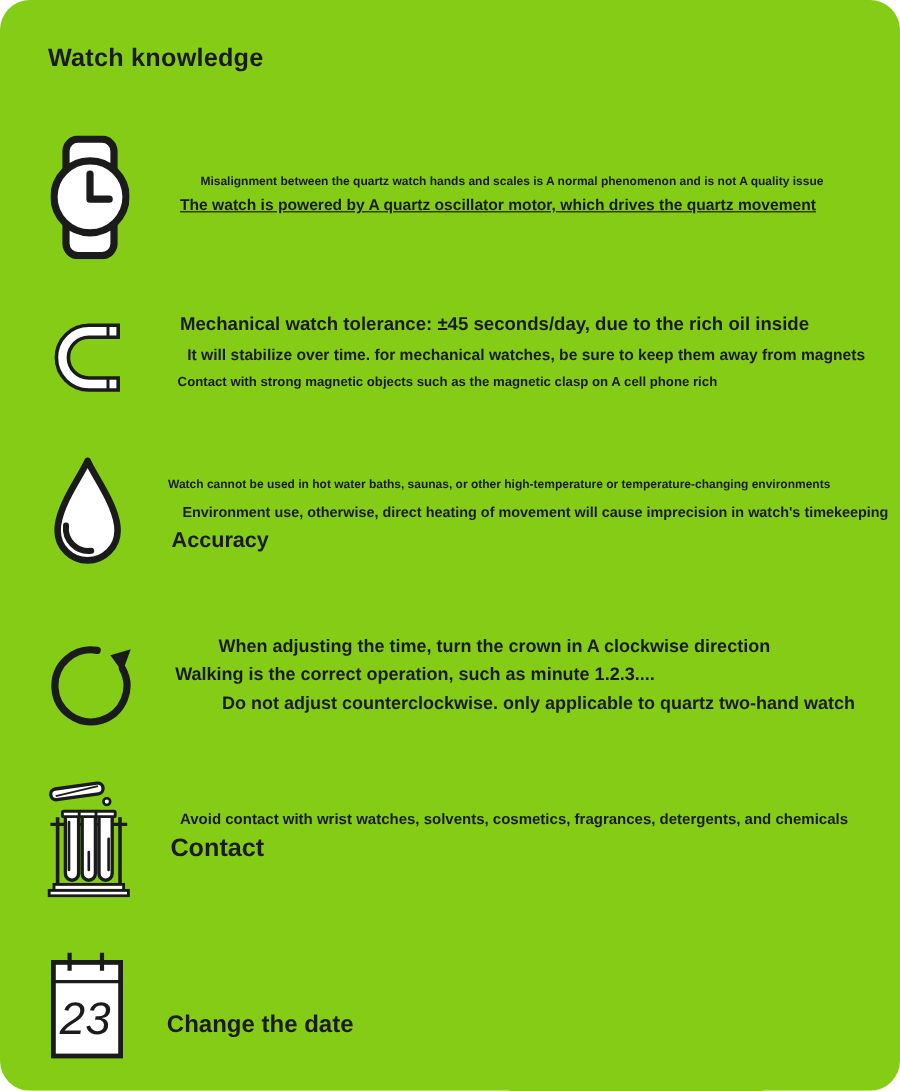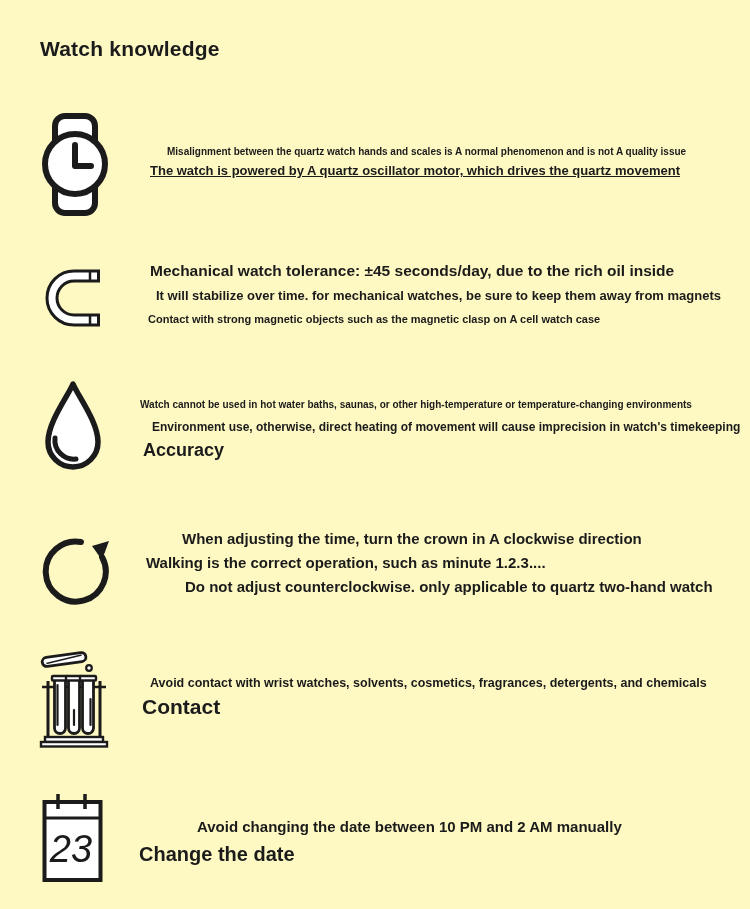--- a/index.html
+++ b/index.html
@@ -1,18 +1,18 @@
 <!DOCTYPE html>
 <html><head>
 <meta charset="utf-8">
 <style>
   html,body{margin:0;padding:0;background:#ffffff;}
   .page{
-    position:relative;width:750px;height:909px;background:#fef9c3;overflow:hidden;
-    font-family:"Liberation Sans", sans-serif;font-weight:bold;color:#1b1b1b;
+    position:relative;width:750px;height:909px;background:#84cc16;overflow:hidden;
+    font-family:"Liberation Sans", sans-serif;font-weight:bold;color:#1b1b1b;border-radius:25px;
   }
   .txt{position:absolute;white-space:nowrap;line-height:1.2;}
   .icon-box{position:absolute;}
   .icon-box svg{display:block;}
 
   .title{left:40px;top:36px;font-size:21px;letter-spacing:.2px;}
 
   .s1-icon{left:42px;top:113px;}
   .s1-l1{left:167px;top:146px;font-size:10px;}
   .s1-l2{left:150px;top:163px;font-size:13px;text-decoration:underline;}
@@ -59,21 +59,21 @@
 
   <div class="icon-box s2-icon">
     <svg width="70" height="62" viewBox="0 0 70 62" fill="none">
       <path d="M58 9 H32 A22 22 0 0 0 32 53 H58" stroke="#1b1b1b" stroke-width="13"></path>
       <path d="M55 9 H32 A22 22 0 0 0 32 53 H55" stroke="#fff" stroke-width="7"></path>
       <path d="M48 3.5 V14.5 M48 47.5 V58.5" stroke="#1b1b1b" stroke-width="2.5"></path>
     </svg>
   </div>
   <div class="txt s2-l1">Mechanical watch tolerance: ±45 seconds/day, due to the rich oil inside</div>
   <div class="txt s2-l2">It will stabilize over time. for mechanical watches, be sure to keep them away from magnets</div>
-  <div class="txt s2-l3">Contact with strong magnetic objects such as the magnetic clasp on A cell watch case</div>
+  <div class="txt s2-l3">Contact with strong magnetic objects such as the magnetic clasp on A cell phone rich</div>
 
   <div class="icon-box s3-icon">
     <svg width="66" height="98" viewBox="0 0 66 98" fill="none">
       <path d="M33 4 C28 16 8 42 8 62 A25 25 0 1 0 58 62 C58 42 38 16 33 4 Z" fill="#fff" stroke="#1b1b1b" stroke-width="5.5" stroke-linejoin="round"></path>
       <path d="M15 58 A19 19 0 0 0 36 79" stroke="#1b1b1b" stroke-width="5" stroke-linecap="round"></path>
     </svg>
   </div>
   <div class="txt s3-l2">Environment use, otherwise, direct heating of movement will cause imprecision in watch's timekeeping</div>
   <div class="txt s3-l1">Watch cannot be used in hot water baths, saunas, or other high-temperature or temperature-changing environments</div>
   <div class="txt s3-h">Accuracy</div>
@@ -114,16 +114,15 @@
   <div class="txt s5-h">Contact</div>
 
   <div class="icon-box s6-icon">
     <svg width="61" height="91" viewBox="0 0 61 91" fill="none">
       <rect x="2.5" y="10" width="56" height="78" fill="#fff" stroke="#1b1b1b" stroke-width="4"></rect>
       <path d="M2.5 26 H58.5" stroke="#1b1b1b" stroke-width="2.8"></path>
       <path d="M16 2 V17 M43 2 V17" stroke="#1b1b1b" stroke-width="3.5"></path>
       <text x="29" y="70" text-anchor="middle" font-family="Liberation Sans, sans-serif" font-size="38" font-weight="normal" fill="#1b1b1b">23</text>
     </svg>
   </div>
-  <div class="txt s6-l1">Avoid changing the date between 10 PM and 2 AM manually</div>
   <div class="txt s6-h">Change the date</div>
 
 </div>
 
 </body></html>

